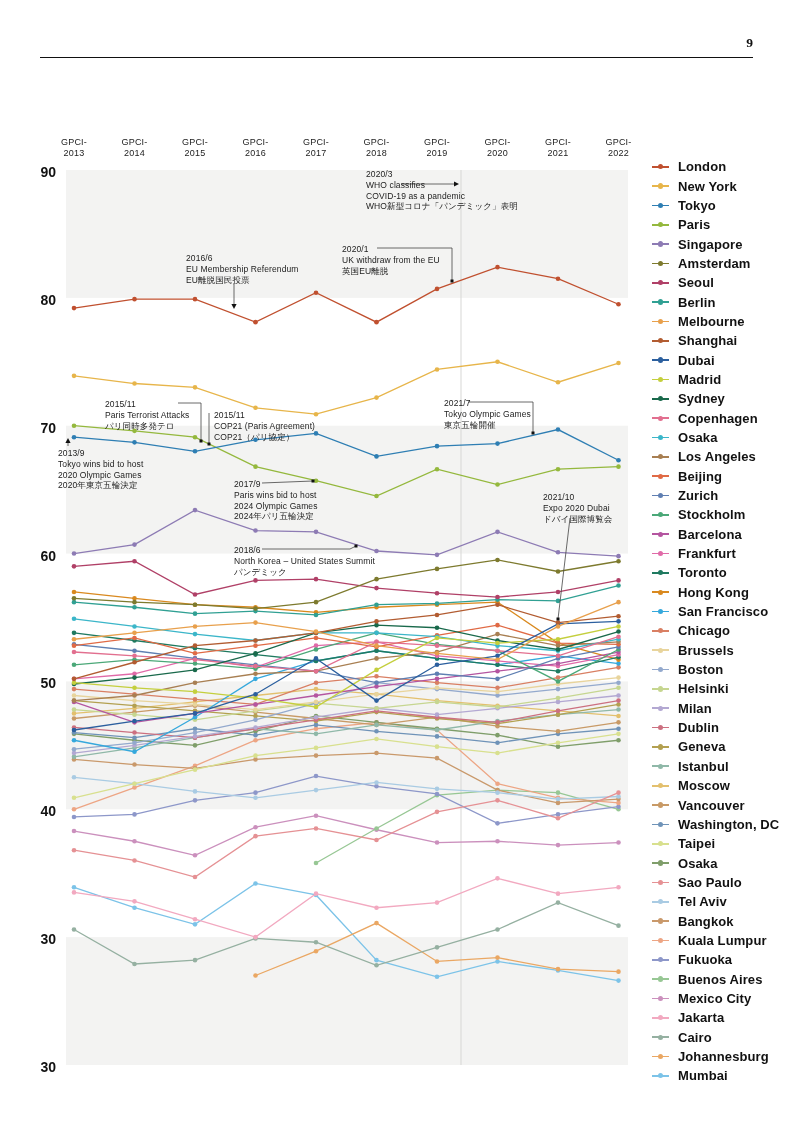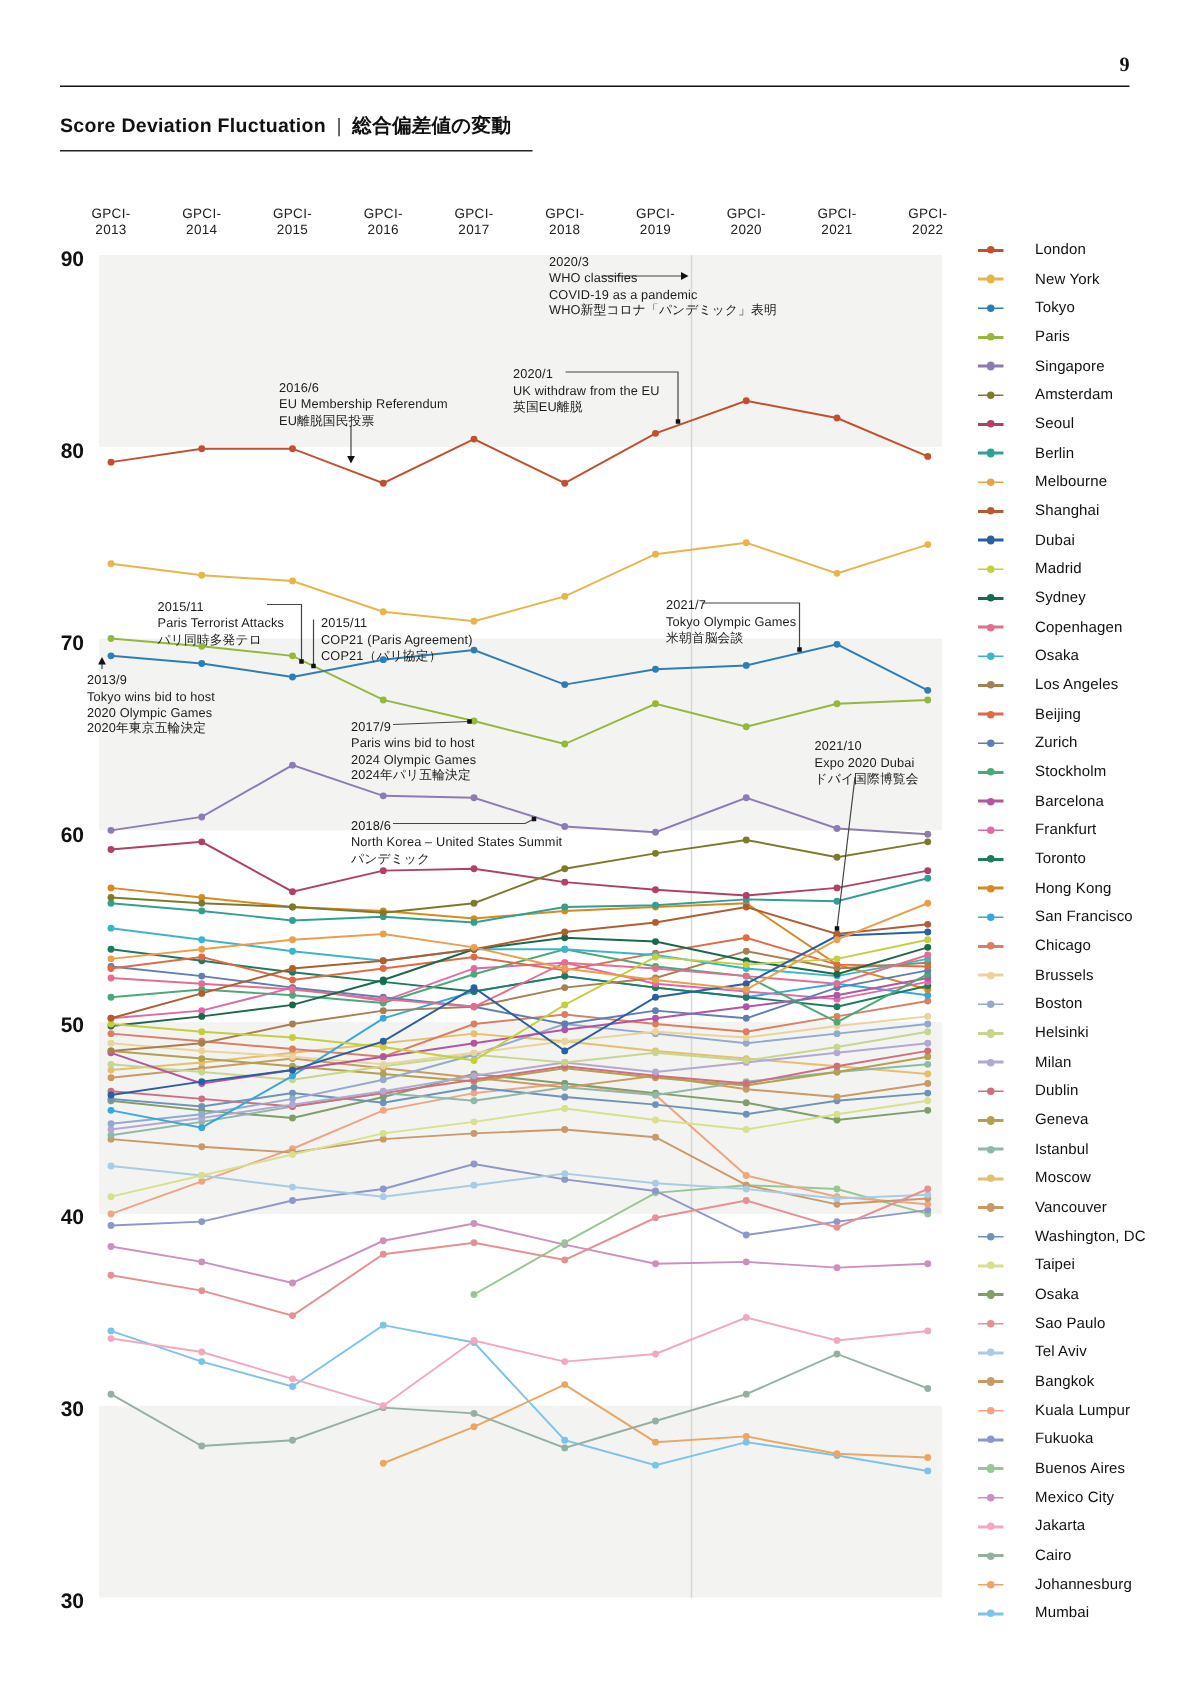--- a/index.html
+++ b/index.html
@@ -15,31 +15,28 @@
         border-bottom:1.2px solid #222;padding:0 14px 7px 0;}
   .chart-title .sep{font-weight:normal;color:#444;padding:0 7px;}
   #chart-svg{position:absolute;left:0;top:0;}
   .col-label{position:absolute;width:60px;text-align:center;font-size:9px;line-height:11px;color:#222;letter-spacing:.2px;}
   .ytick{position:absolute;width:26px;text-align:right;font-size:14px;font-weight:bold;color:#111;}
   .annot{position:absolute;font-size:8.5px;line-height:10.8px;color:#1c1c1c;white-space:nowrap;letter-spacing:.1px;}
   .legend{position:absolute;left:652px;top:157px;}
   .legend-item{height:19.35px;display:flex;align-items:center;}
   .lg-swatch{display:inline-block;width:17px;height:1.7px;position:relative;flex:0 0 17px;}
   .lg-dot{position:absolute;left:6px;top:-1.8px;width:5.2px;height:5.2px;border-radius:50%;}
-  .lg-label{margin-left:21px;font-size:10px;font-weight:normal;color:#111;white-space:nowrap;letter-spacing:.1px;}
+  .lg-label{margin-left:9px;font-size:13px;font-weight:bold;color:#111;white-space:nowrap;letter-spacing:.1px;}
 </style>
 </head>
 <body>
 
 <div class="page">
   <div class="page-num">9</div>
   <div class="header-rule"></div>
-  <div class="chart-title">
-    <span>Score Deviation Fluctuation</span><span class="sep">|</span><span>総合偏差値の変動</span>
-  </div>
 
   <svg id="chart-svg" width="793" height="1122">
       <g>
         <rect x="66" y="170" width="562" height="127.85714285714289" fill="#f3f3f2"></rect>
         <rect x="66" y="425.7142857142857" width="562" height="127.85714285714283" fill="#f3f3f2"></rect>
         <rect x="66" y="681.4285714285714" width="562" height="127.85714285714289" fill="#f3f3f2"></rect>
         <rect x="66" y="937.1428571428571" width="562" height="127.85714285714289" fill="#f3f3f2"></rect>
       </g>
       <line x1="461" y1="170" x2="461" y2="1065" stroke="#d7d7d5" stroke-width="1"></line>
       <g>
@@ -777,21 +774,21 @@
         <div>2024年パリ五輪決定</div>
       </div>
       <div class="annot" style="left: 234px; top: 545px;">
         <div>2018/6</div>
         <div>North Korea – United States Summit</div>
         <div>パンデミック</div>
       </div>
       <div class="annot" style="left: 444px; top: 398px;">
         <div>2021/7</div>
         <div>Tokyo Olympic Games</div>
-        <div>米朝首脳会談</div>
+        <div>東京五輪開催</div>
       </div>
       <div class="annot" style="left: 543px; top: 492px;">
         <div>2021/10</div>
         <div>Expo 2020 Dubai</div>
         <div>ドバイ国際博覧会</div>
       </div>
     </div>
   <div class="legend" id="legend">
       <div class="legend-item">
         <span class="lg-swatch" style="background: rgb(192, 80, 47);">

